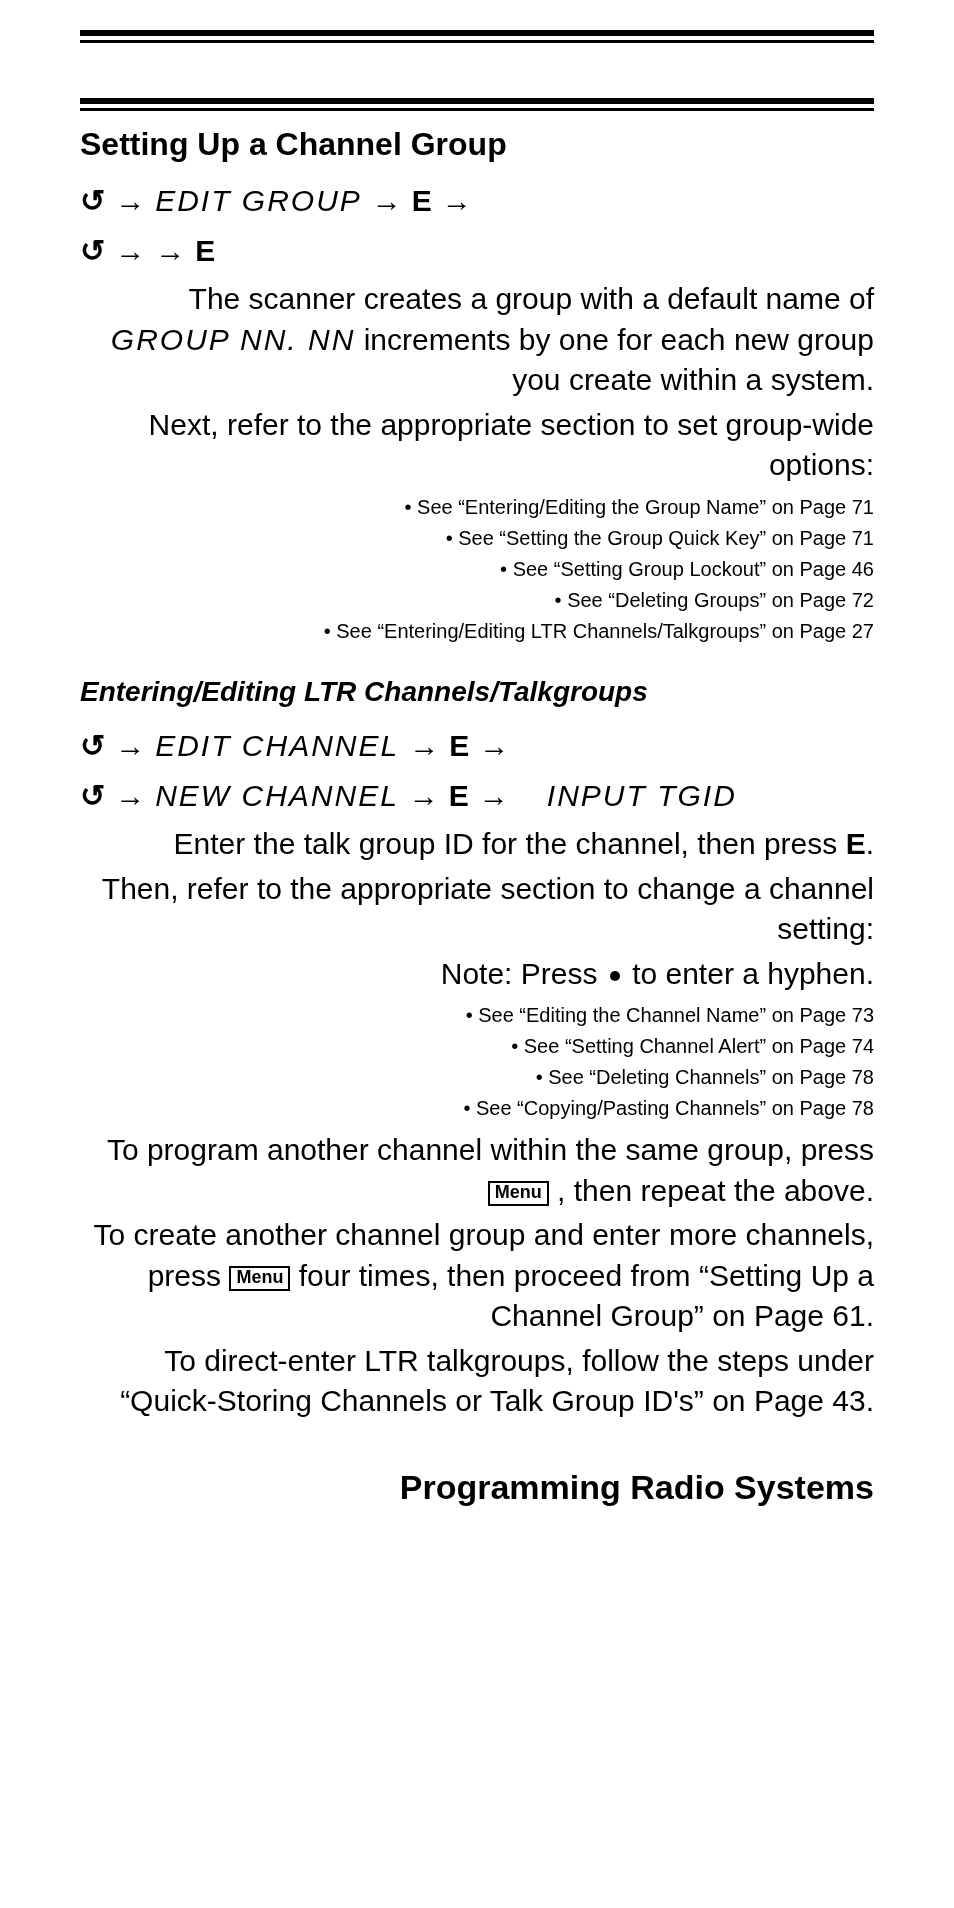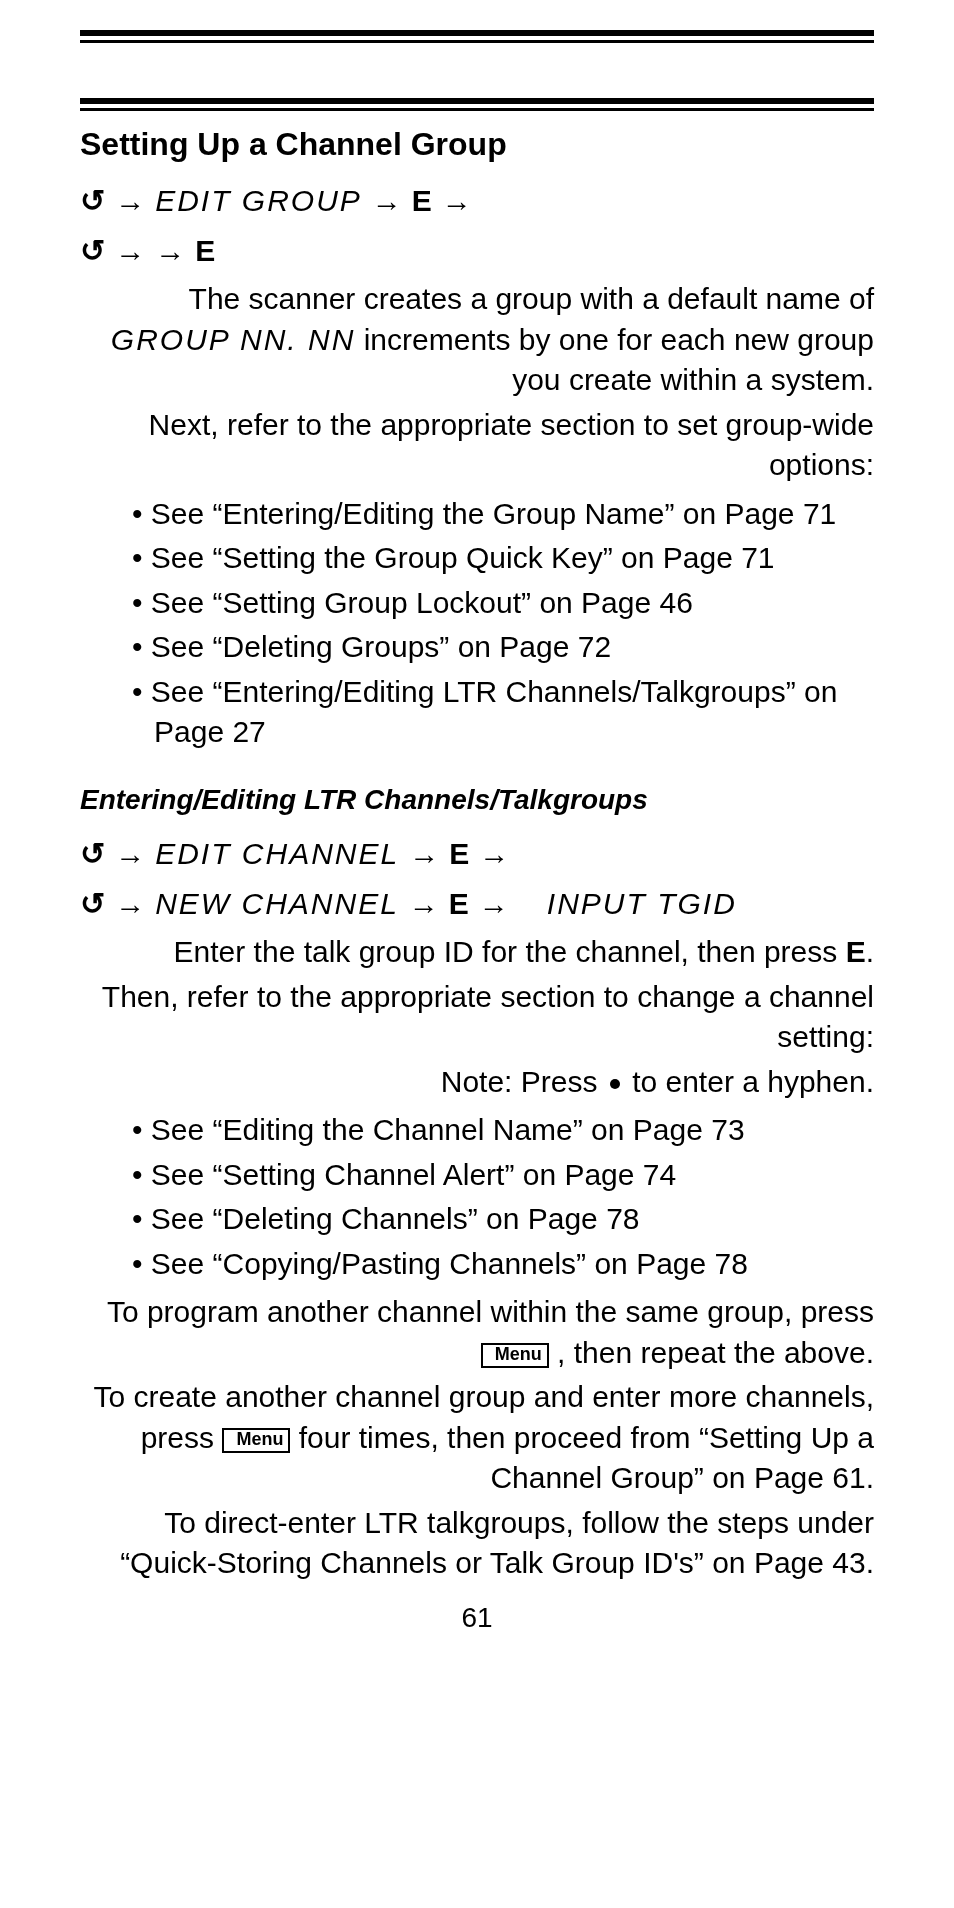--- a/index.html
+++ b/index.html
@@ -75,35 +75,36 @@
     line-height: 1.35;
     margin: 4px 0;
     text-align: right;
   }
   ul.refs {
     list-style: none;
     padding: 0 0 0 52px;
     margin: 8px 0 8px 0;
   }
   ul.refs li {
-    font-size: 30px;
+    font-size: 20px;
     line-height: 1.35;
     margin: 4px 0;
     text-indent: -22px;
     padding-left: 22px;
+    text-align: right;
   }
   ul.refs li::before {
     content: "•  ";
   }
   .menu-key {
     display: inline-block;
     border: 2px solid #000;
     font-size: 18px;
     font-weight: 700;
-    padding: 0 5px 1px 12px;
+    padding: 0 5px 1px 5px;
     line-height: 1.1;
     position: relative;
     top: -3px;
     font-family: Arial, sans-serif;
   }
   .footer-title {
     font-size: 34px;
     font-weight: 700;
     text-align: right;
     margin-top: 46px;
@@ -206,15 +207,15 @@
   <p class="body">
     <span>To program another channel within the same group, press </span><span class="menu-key">Menu</span><span> , then repeat the above.</span>
   </p>
 
   <p class="body">
     <span>To create another channel group and enter more channels, press </span><span class="menu-key">Menu</span><span> four times, then proceed from “Setting Up a Channel Group” on Page 61.</span>
   </p>
 
   <p class="body">To direct-enter LTR talkgroups, follow the steps under “Quick-Storing Channels or Talk Group ID's” on Page 43.</p>
 
-  <div class="page-num">61</div>
+  <div class="footer-title">Programming Radio Systems</div>
 
 </div>
 
 </body></html>

